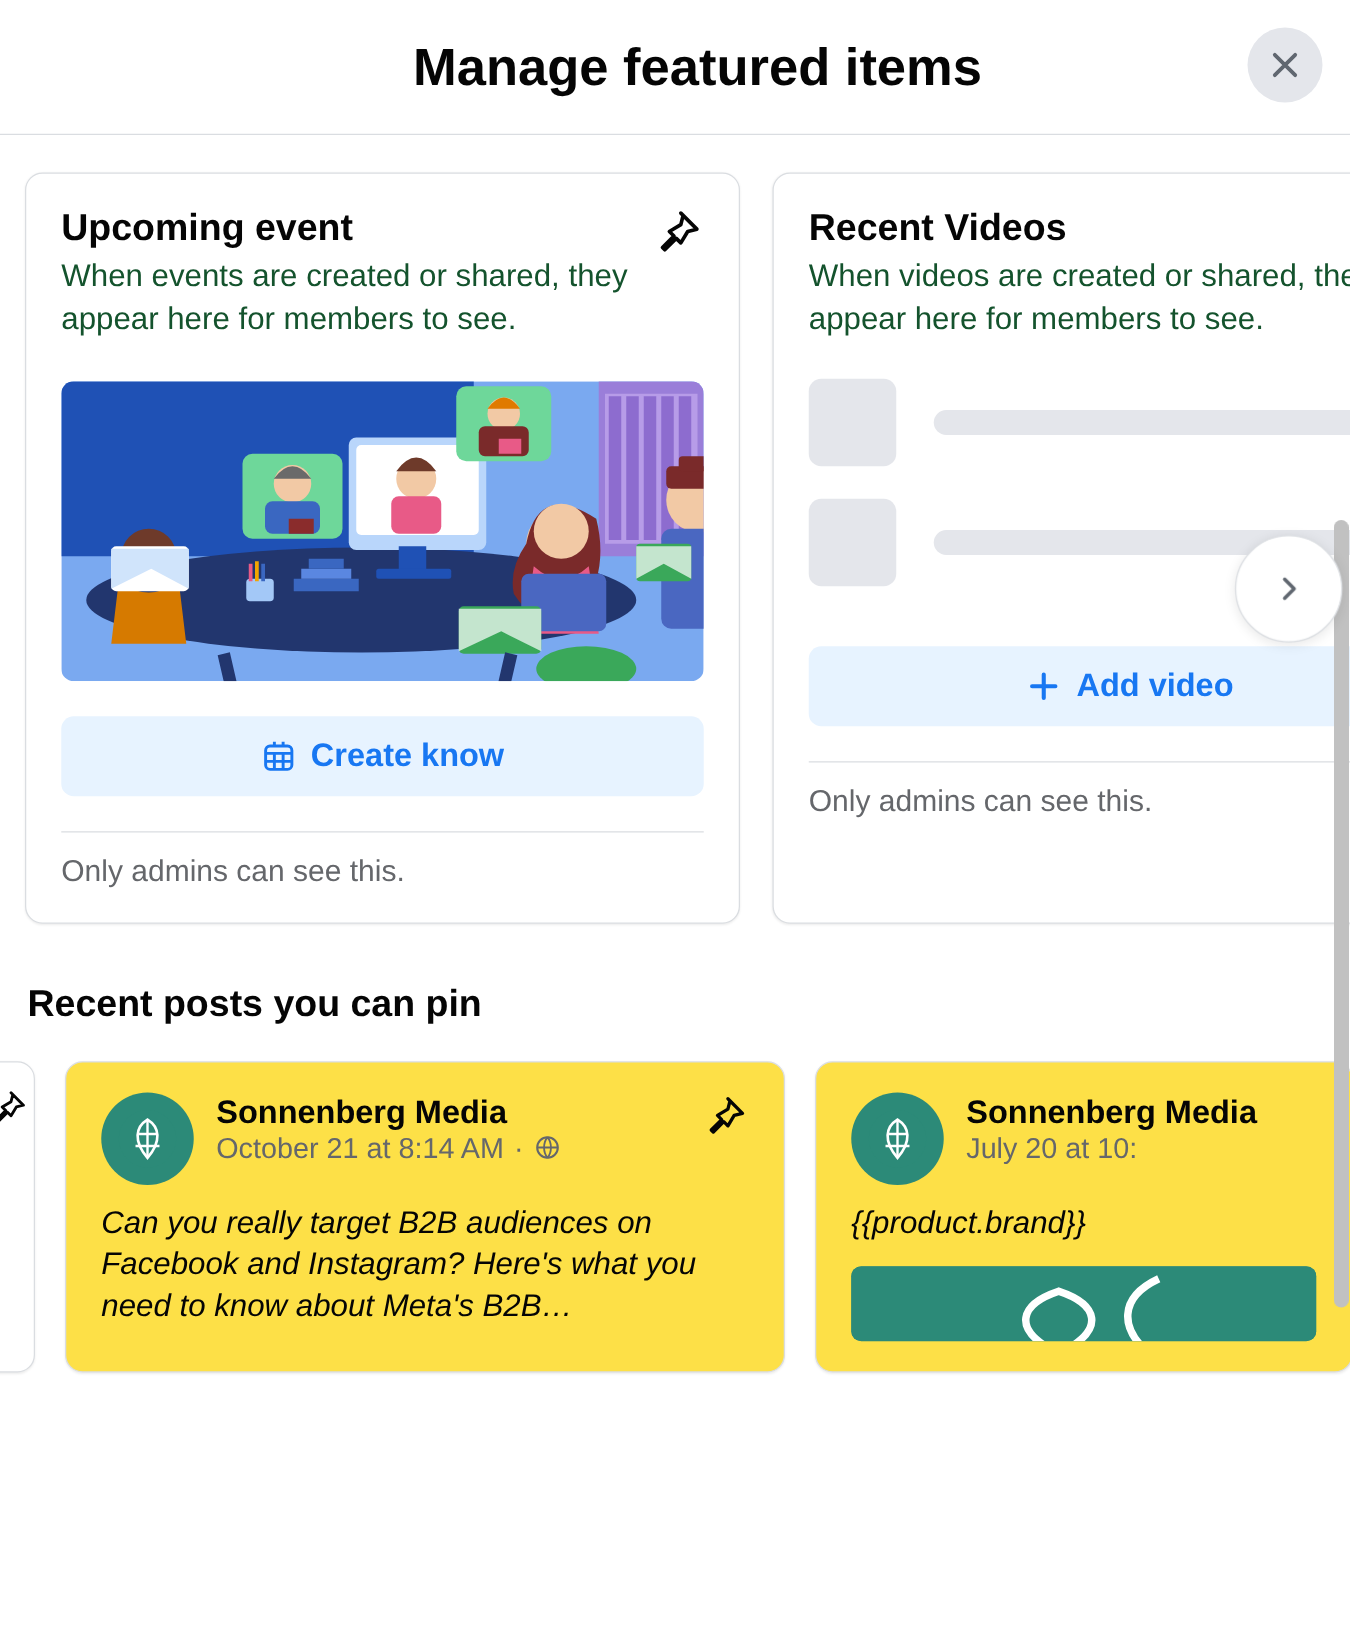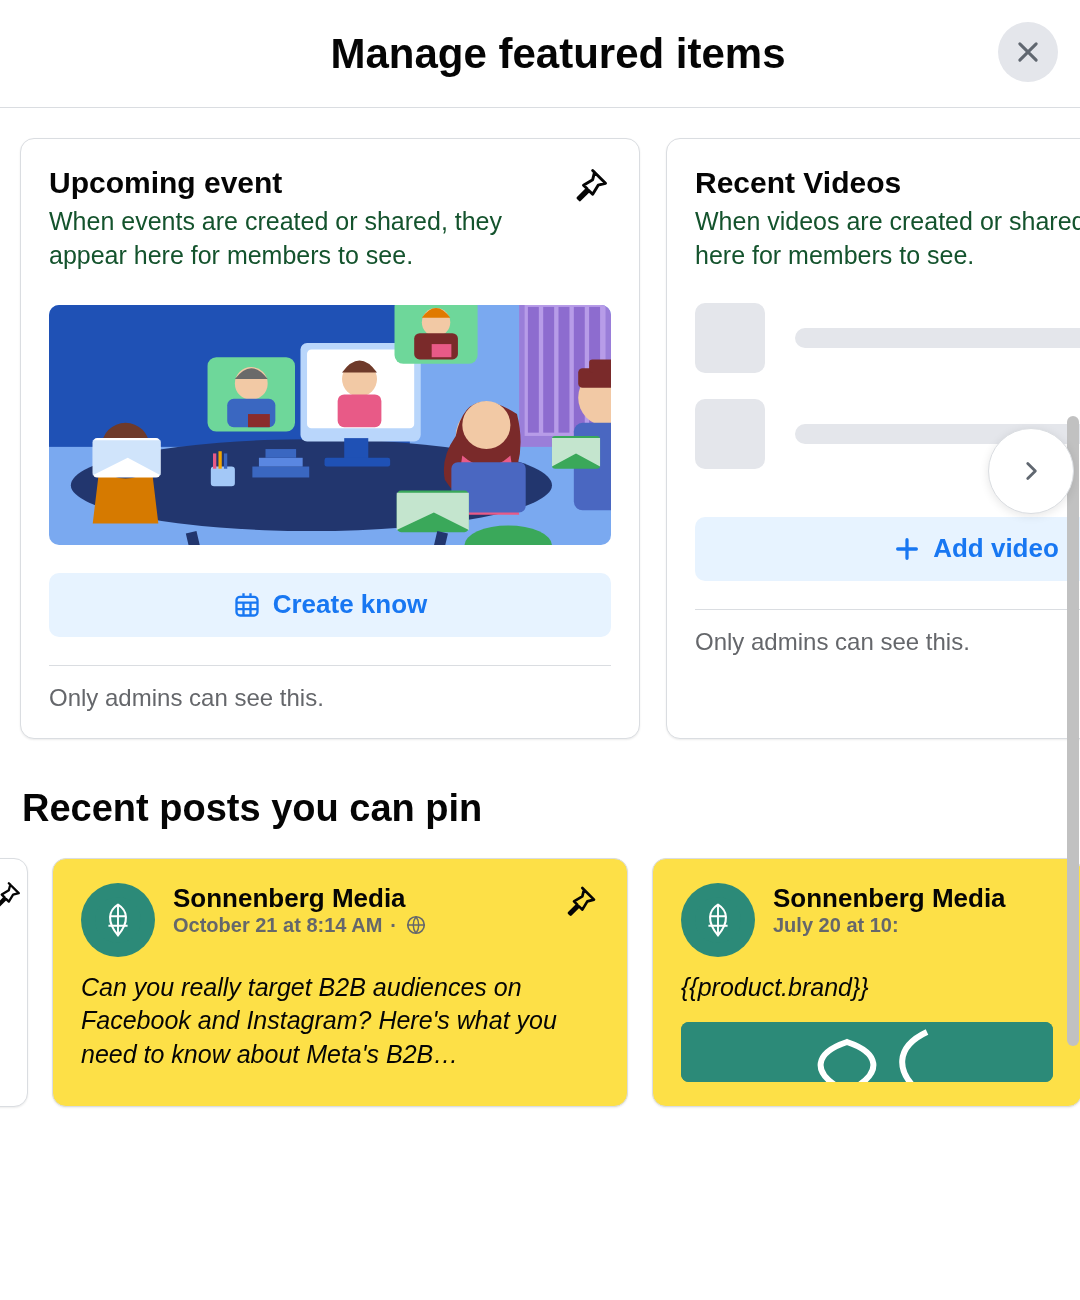--- a/index.html
+++ b/index.html
@@ -39,21 +39,21 @@
   }
   .close-btn svg { width: 28px; height: 28px; }
 
   .cards-row {
     margin: 30px 20px 0 20px;
     display: flex;
     gap: 26px;
     position: relative;
   }
   .card {
-    width: 620px;
+    width: 572px;
     flex-shrink: 0;
     border: 1px solid #dadde1;
     border-radius: 14px;
     background: #fff;
     padding: 26px 28px;
     box-shadow: 0 1px 2px rgba(0,0,0,0.08);
     display: flex;
     flex-direction: column;
   }
   .card-header { display: flex; align-items: flex-start; gap: 12px; }
@@ -107,21 +107,21 @@
     box-shadow: 0 2px 10px rgba(0,0,0,0.10);
     display: flex;
     align-items: center;
     justify-content: center;
     cursor: pointer;
     z-index: 5;
   }
   .nav-arrow svg { width: 26px; height: 26px; }
 
   .section-header { margin: 48px 22px 0 22px; }
-  .section-title { font-size: 38px; font-weight: 700; }
+  .section-title { font-size: 30px; font-weight: 700; }
   .section-sub { font-size: 24px; color: #65676b; margin-top: 4px; }
 
   .posts-row {
     margin: 28px 0 0 0;
     display: flex;
     gap: 24px;
     position: relative;
     padding-left: 0;
   }
   .post-card-sliver {
@@ -147,21 +147,21 @@
   .post-header { display: flex; align-items: flex-start; gap: 18px; }
   .avatar {
     width: 74px; height: 74px; border-radius: 50%;
     background: #2c8a78;
     display: flex; align-items: center; justify-content: center;
     flex-shrink: 0;
   }
   .avatar svg { width: 46px; height: 46px; }
   .post-meta { flex: 1; min-width: 0; }
   .post-author { font-size: 26px; font-weight: 600; white-space: nowrap; overflow: hidden; text-overflow: ellipsis; }
-  .post-time-row { display: flex; align-items: center; gap: 8px; font-size: 20px; color: #65676b; white-space: nowrap; font-weight: bold; }
+  .post-time-row { display: flex; align-items: center; gap: 8px; font-size: 23px; color: #65676b; white-space: nowrap; }
   .post-time-row svg { width: 22px; height: 22px; }
   .post-pin { width: 40px; height: 40px; flex-shrink: 0; cursor: pointer; }
 
   .post-text { margin-top: 14px; font-size: 25px; line-height: 1.35; font-style: italic; }
   .post-thumb {
     margin-top: 18px;
     width: 100%;
     height: 60px;
     background: #2c8a78;
     border-radius: 8px;

